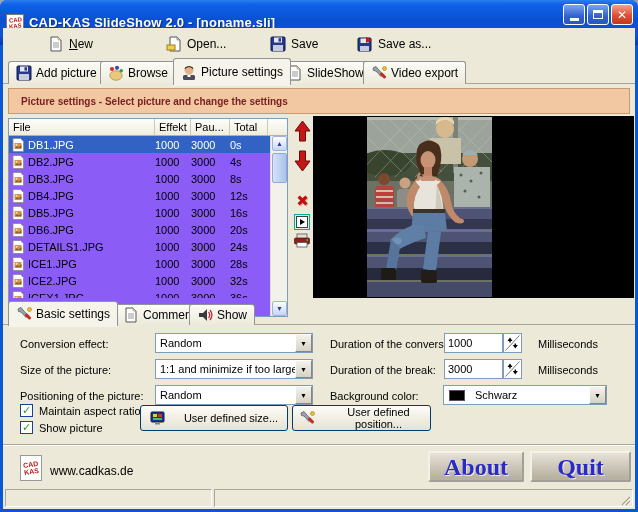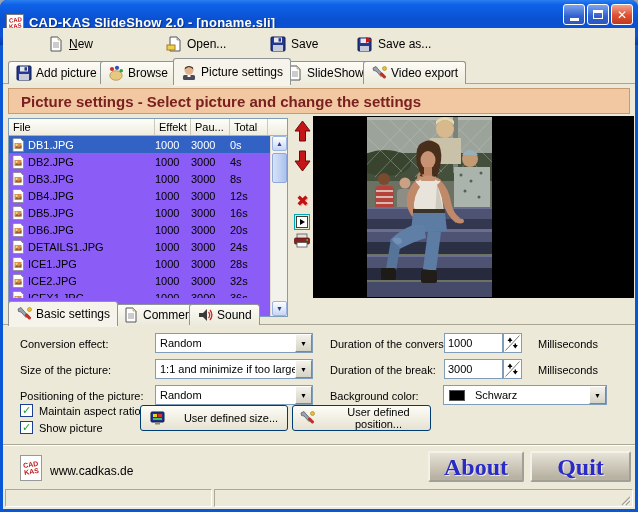--- a/index.html
+++ b/index.html
@@ -29,21 +29,21 @@
   
   .tabstrip{position:absolute;left:3px;width:632px;height:26px;border-bottom:1px solid #a9a593;padding-left:41px;}
   .tab{position:absolute;top:3px;height:23px;background:linear-gradient(180deg,#fdfcf6,#eceadb);
     border:1px solid #8f9496;border-bottom:none;border-radius:3px 3px 0 0;
     display:flex;align-items:center;gap:4px;padding:0 7px;font-size:12px;}
   .tab.active{top:0;height:27px;background:#f6f4ea;z-index:3;box-shadow:0 1px 0 #f6f4ea;}
   .ic16{width:16px;height:16px;flex:0 0 16px;}
   
   .banner{position:absolute;left:8px;top:88px;width:622px;height:26px;background:#f2c8a2;
     border:1px solid #c79a72;display:flex;align-items:center;}
-  .banner span{margin-left:12px;font-size:15px;font-weight:bold;color:#7a2020;}
+  .banner span{margin-left:12px;font-size:10px;font-weight:bold;color:#7a2020;}
   
   .flist{position:absolute;left:8px;top:118px;width:280px;height:199px;background:#8b5cf6;border:1px solid #7f9db9;overflow:hidden;}
   .lhead{display:flex;height:17px;font-size:11px;background:linear-gradient(180deg,#fefefa,#efeddf);border-bottom:1px solid #b5b19f;}
   .lhead .hc{display:flex;align-items:center;padding-left:4px;border-right:1px solid #cdc9ba;}
   .lbody{height:162px;overflow:hidden;}
   .lrow{display:flex;height:17px;font-size:11px;align-items:center;color:#000;}
   .lrow.sel{background:#3162c4;color:#fff;}
   .c-f{flex:0 0 146px;display:flex;align-items:center;gap:4px;padding-left:3px;overflow:hidden;}
   .c-e{flex:0 0 36px;} .c-p{flex:0 0 39px;} .c-t{flex:0 0 38px;}
   .fico{width:12px;height:14px;flex:0 0 12px;}
@@ -480,21 +480,21 @@
     <div class="tab" style="left:112px;height:21px">
       <svg class="ic16">
           <use href="#sym-page"></use>
         </svg>
       <span>Comment</span>
     </div>
     <div class="tab" style="left:186px;height:21px">
       <svg class="ic16">
           <use href="#sym-sound"></use>
         </svg>
-      <span>Sound</span>
+      <span>Show</span>
     </div>
   </div>
 
   <span class="flabel" style="left:20px;top:338px">Conversion effect:</span>
   <div class="combo" style="left:155px;top:333px;width:158px">
     <span class="combo-val">Random</span>
     <span class="combo-btn">▼</span>
   </div>
   <span class="flabel" style="left:20px;top:364px">Size of the picture:</span>
   <div class="combo" style="left:155px;top:359px;width:158px">

